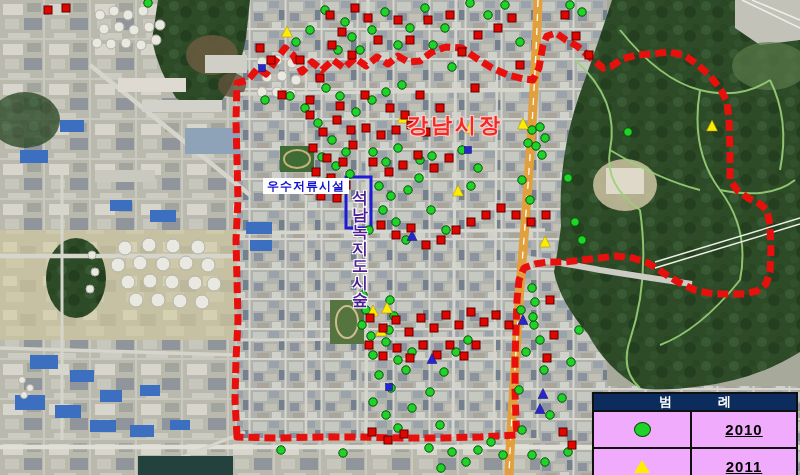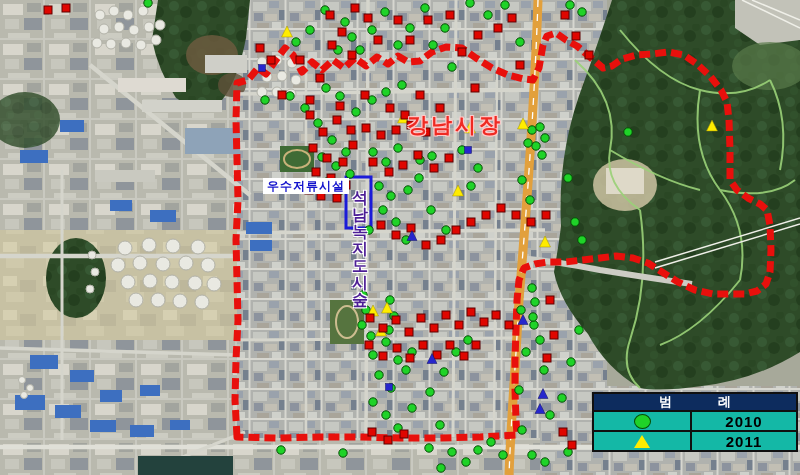--- a/index.html
+++ b/index.html
@@ -15,21 +15,21 @@
     text-shadow:-1px -1px 0 #ffc9c9,1px -1px 0 #ffc9c9,-1px 1px 0 #ffc9c9,1px 1px 0 #ffc9c9;}
   #label-forest{left:352px;top:189px;width:19px;color:#4c1d95;font-size:16px;line-height:17px;
     word-break:break-all;white-space:normal;text-align:left;
     text-shadow:-1px -1px 0 #fff,1px -1px 0 #fff,-1px 1px 0 #fff,1px 1px 0 #fff;}
 
   
   #legend{position:absolute;left:592px;top:392px;width:206px;border:2px solid #101010;
     background:#d6d6d6;}
   #legend .hdr{height:16px;background:#0d2c5e;color:#fff;font-size:13px;font-weight:bold;
     display:flex;align-items:center;justify-content:center;gap:46px;line-height:16px;}
-  #legend .row{display:flex;height:20px;border-top:2px solid #101010;background:#14b8a6;}
+  #legend .row{display:flex;height:37px;border-top:2px solid #101010;background:#f0abfc;text-decoration:underline;}
   #legend .cell-sym{width:96px;display:flex;align-items:center;justify-content:center;}
   #legend .cell-year{flex:1;border-left:2px solid #101010;display:flex;align-items:center;
     justify-content:center;color:#000;font-size:15px;font-weight:bold;letter-spacing:1px;}
   .sym{display:inline-block;}
   .sym-circle{width:17px;height:15px;border-radius:50%;background:#1fd328;border:1px solid #054d05;}
   .sym-tri{width:0;height:0;border-left:8px solid transparent;border-right:8px solid transparent;
     border-bottom:13px solid #ffec00;}
   .sym-sq{width:13px;height:13px;background:#df0600;border:1px solid #3a0000;position:relative;}
   .sym-sq::before{content:"";position:absolute;inset:0;
     background:linear-gradient(45deg,transparent 42%,#6d0000 42%,#6d0000 58%,transparent 58%),

